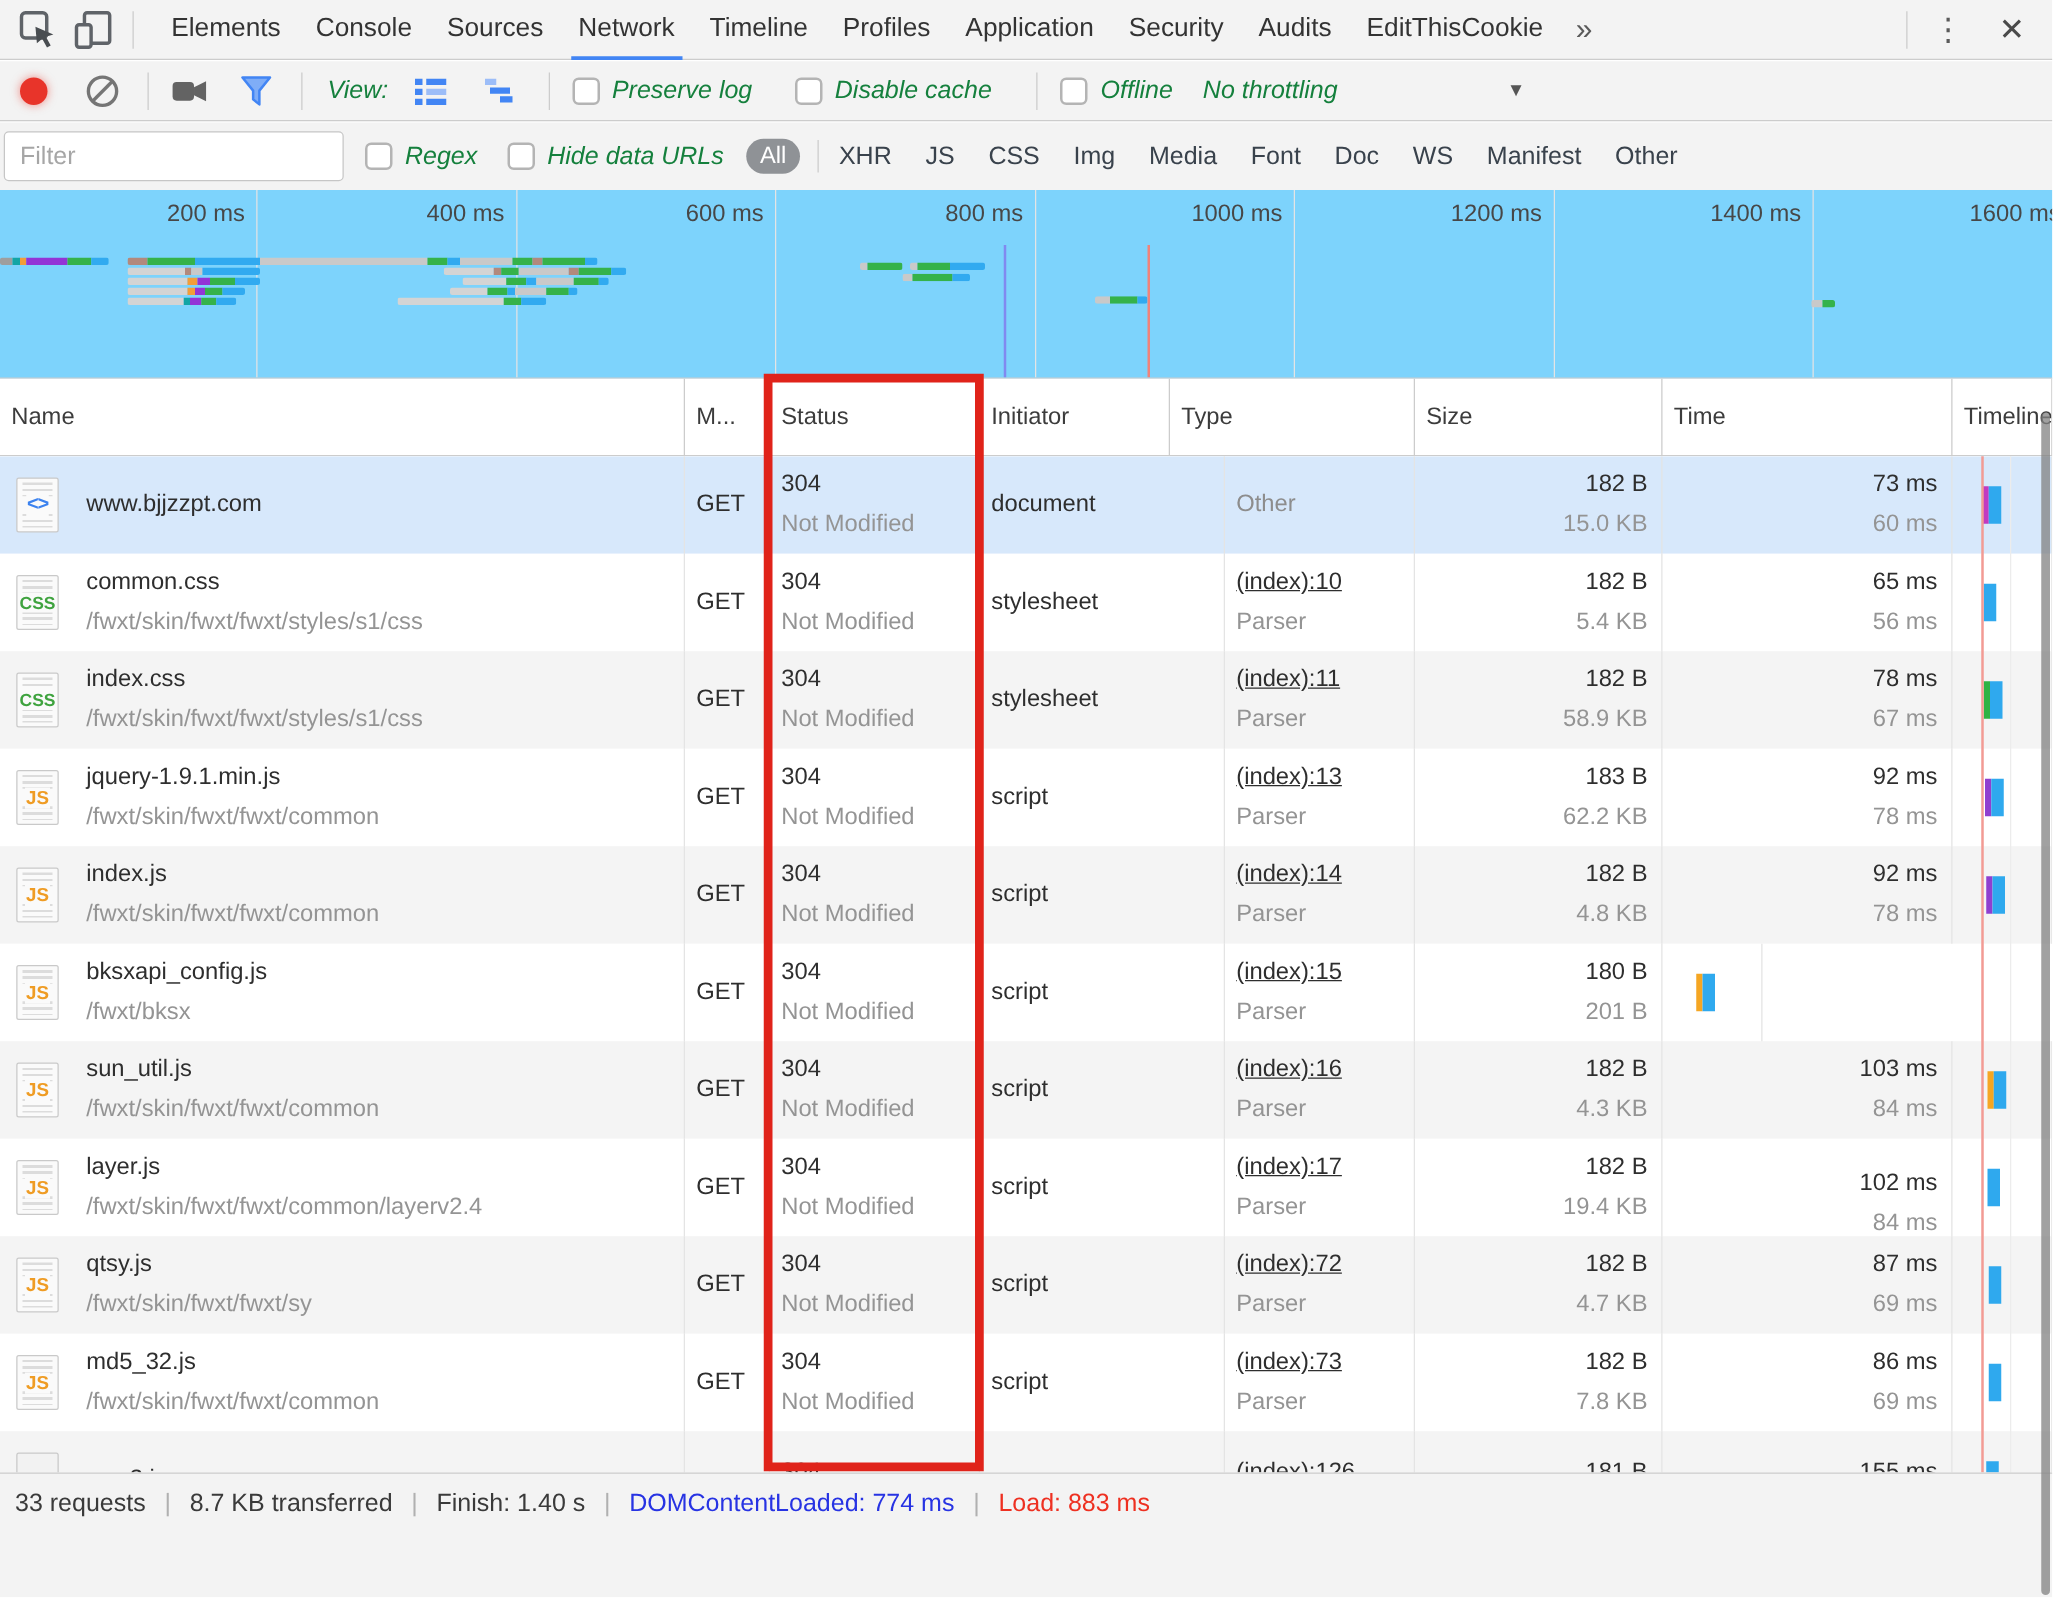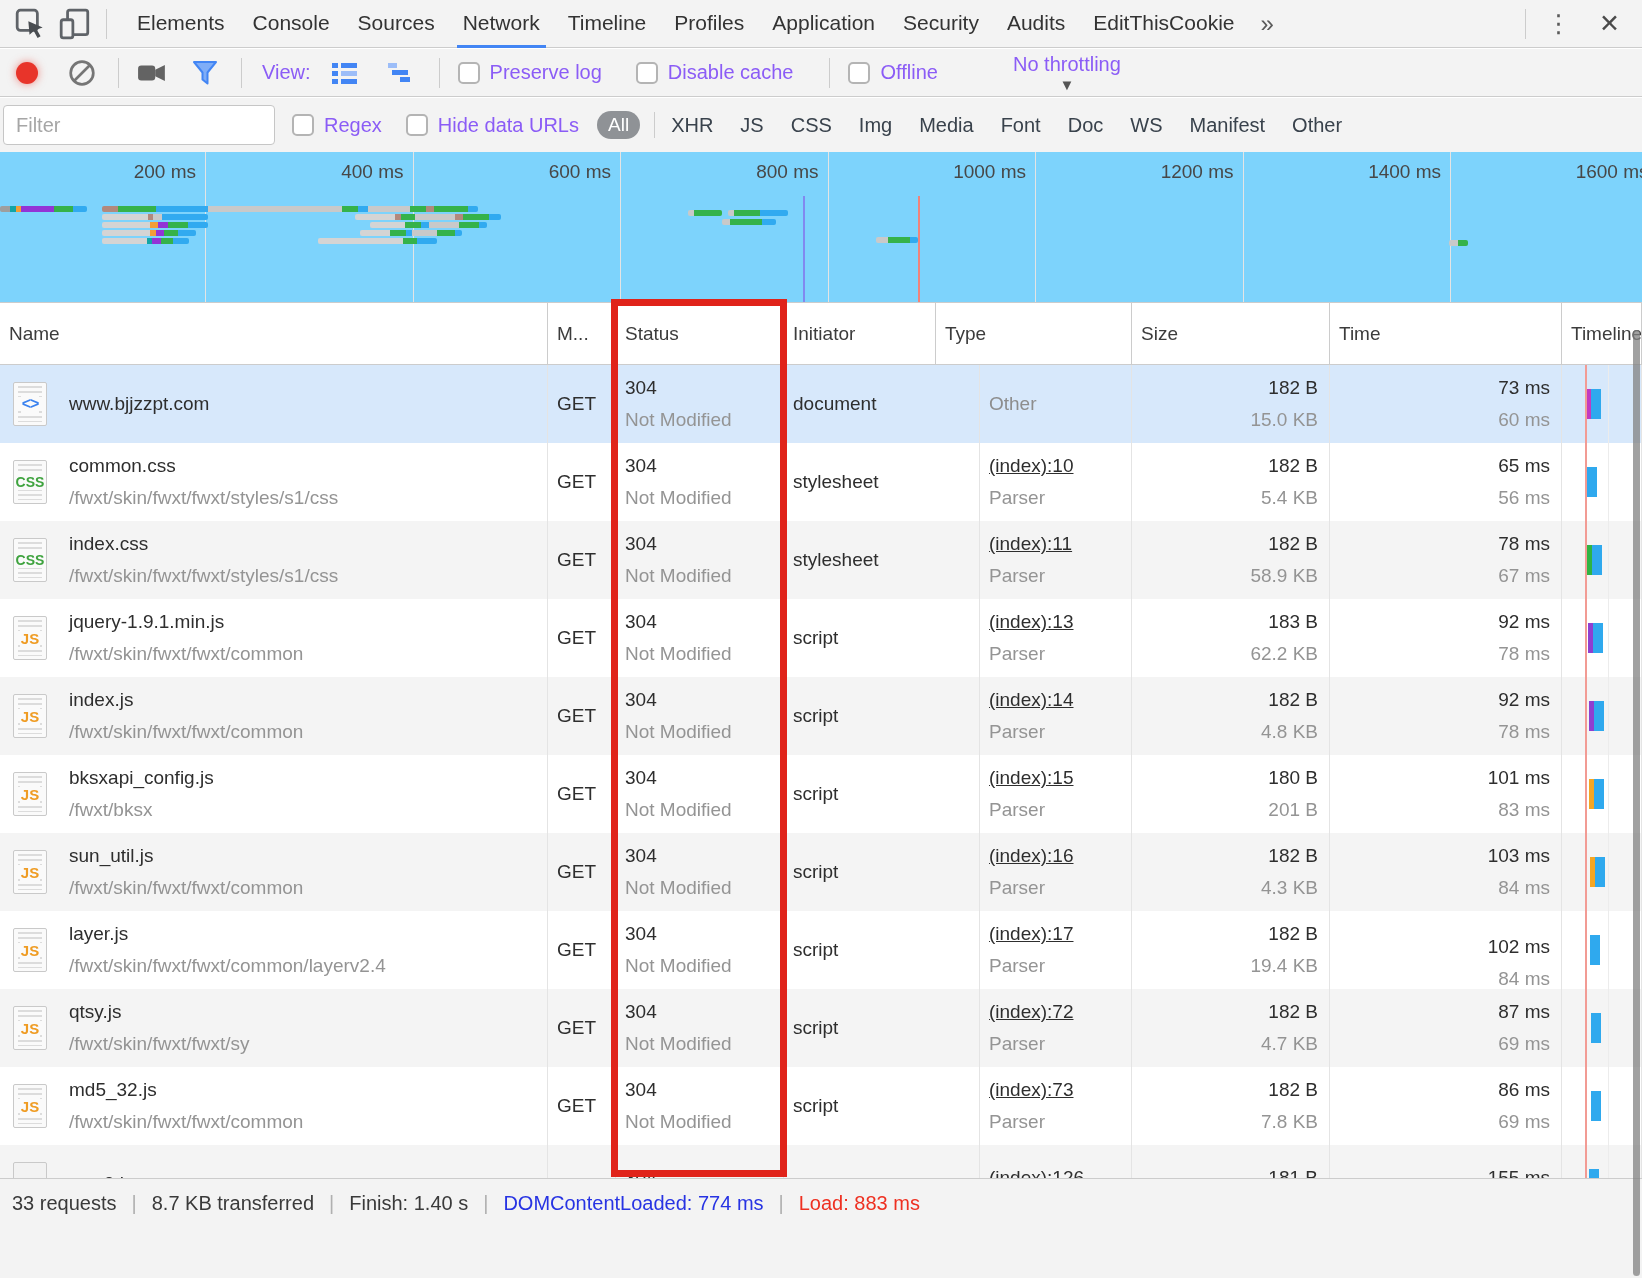--- a/index.html
+++ b/index.html
@@ -19,24 +19,24 @@
   .tb-right{margin-left:auto;display:flex;align-items:center;gap:0;}
   .kebab{font-size:25px;color:#5a5a5a;padding:0 20px;letter-spacing:0;}
   .closex{font-size:25px;color:#4a4a4a;padding:0 22px 0 8px;}
 
   
   .toolbar{position:absolute;left:0;top:49px;width:100%;height:48px;background:#f3f3f3;
            border-bottom:1px solid #ccc;display:flex;align-items:center;font-size:20px;}
   .recdot{width:22px;height:22px;border-radius:50%;background:#e8342a;margin-left:16px;
           box-shadow:0 0 8px rgba(232,52,42,.55);flex:none;}
   .tico{flex:none;display:flex;align-items:center;}
-  .tlabel{color:#8b5cf6;white-space:nowrap;}
+  .tlabel{color:#15803d;white-space:nowrap;font-style:italic;}
   .checkwrap{display:flex;align-items:center;gap:10px;white-space:nowrap;text-align:right;}
   .cb{width:22px;height:22px;border:2px solid #b4b4b4;border-radius:5px;background:#fff;flex:none;}
-  .throttle{display:flex;align-items:center;justify-content:center;width:258px;flex-direction:column;}
+  .throttle{display:flex;align-items:center;justify-content:space-between;width:258px;margin-left:24px;}
   .dd-arrow{font-size:15px;color:#555;}
 
   
   .filterbar{position:absolute;left:0;top:98px;width:100%;height:54px;background:#f3f3f3;
              display:flex;align-items:center;font-size:20px;}
   .finput{width:272px;height:40px;margin-left:3px;border:1px solid #c6c6c6;border-radius:4px;
           padding:0 12px;font-size:20px;font-family:"Liberation Sans",sans-serif;color:#333;outline:none;}
   .finput::placeholder{color:#a6a6a6;}
   .pill{background:#8f9296;color:#fff;border-radius:15px;padding:3px 11px;font-size:19px;margin-left:18px;}
   .ftypes{display:flex;align-items:center;gap:27px;margin-left:16px;color:#39424c;}
@@ -583,24 +583,20 @@
           <div class="l1">script</div>
         </div>
         <div class="cell twol" style="width: 152px;">
           <div class="l1 lnk">(index):15</div>
           <div class="l2">Parser</div>
         </div>
         <div class="cell twol ra" style="width: 198px;">
           <div class="l1">180 B</div>
           <div class="l2">201 B</div>
         </div>
-        <div class="cell twol ra" style="width: 232px;">
-          <div class="l1">101 ms</div>
-          <div class="l2">83 ms</div>
-        </div>
         <div class="cell" style="width: 80px;">
           <div class="wbar" style="left: 27px;">
             <span style="width: 5px; background: rgb(245, 166, 35);"></span>
             <span style="width: 10px; background: rgb(47, 169, 238);"></span>
           </div>
         </div>
       </div>
       <div class="row alt">
         <div class="cell namecell" style="width: 548px;">
           <div class="fileicon js">

